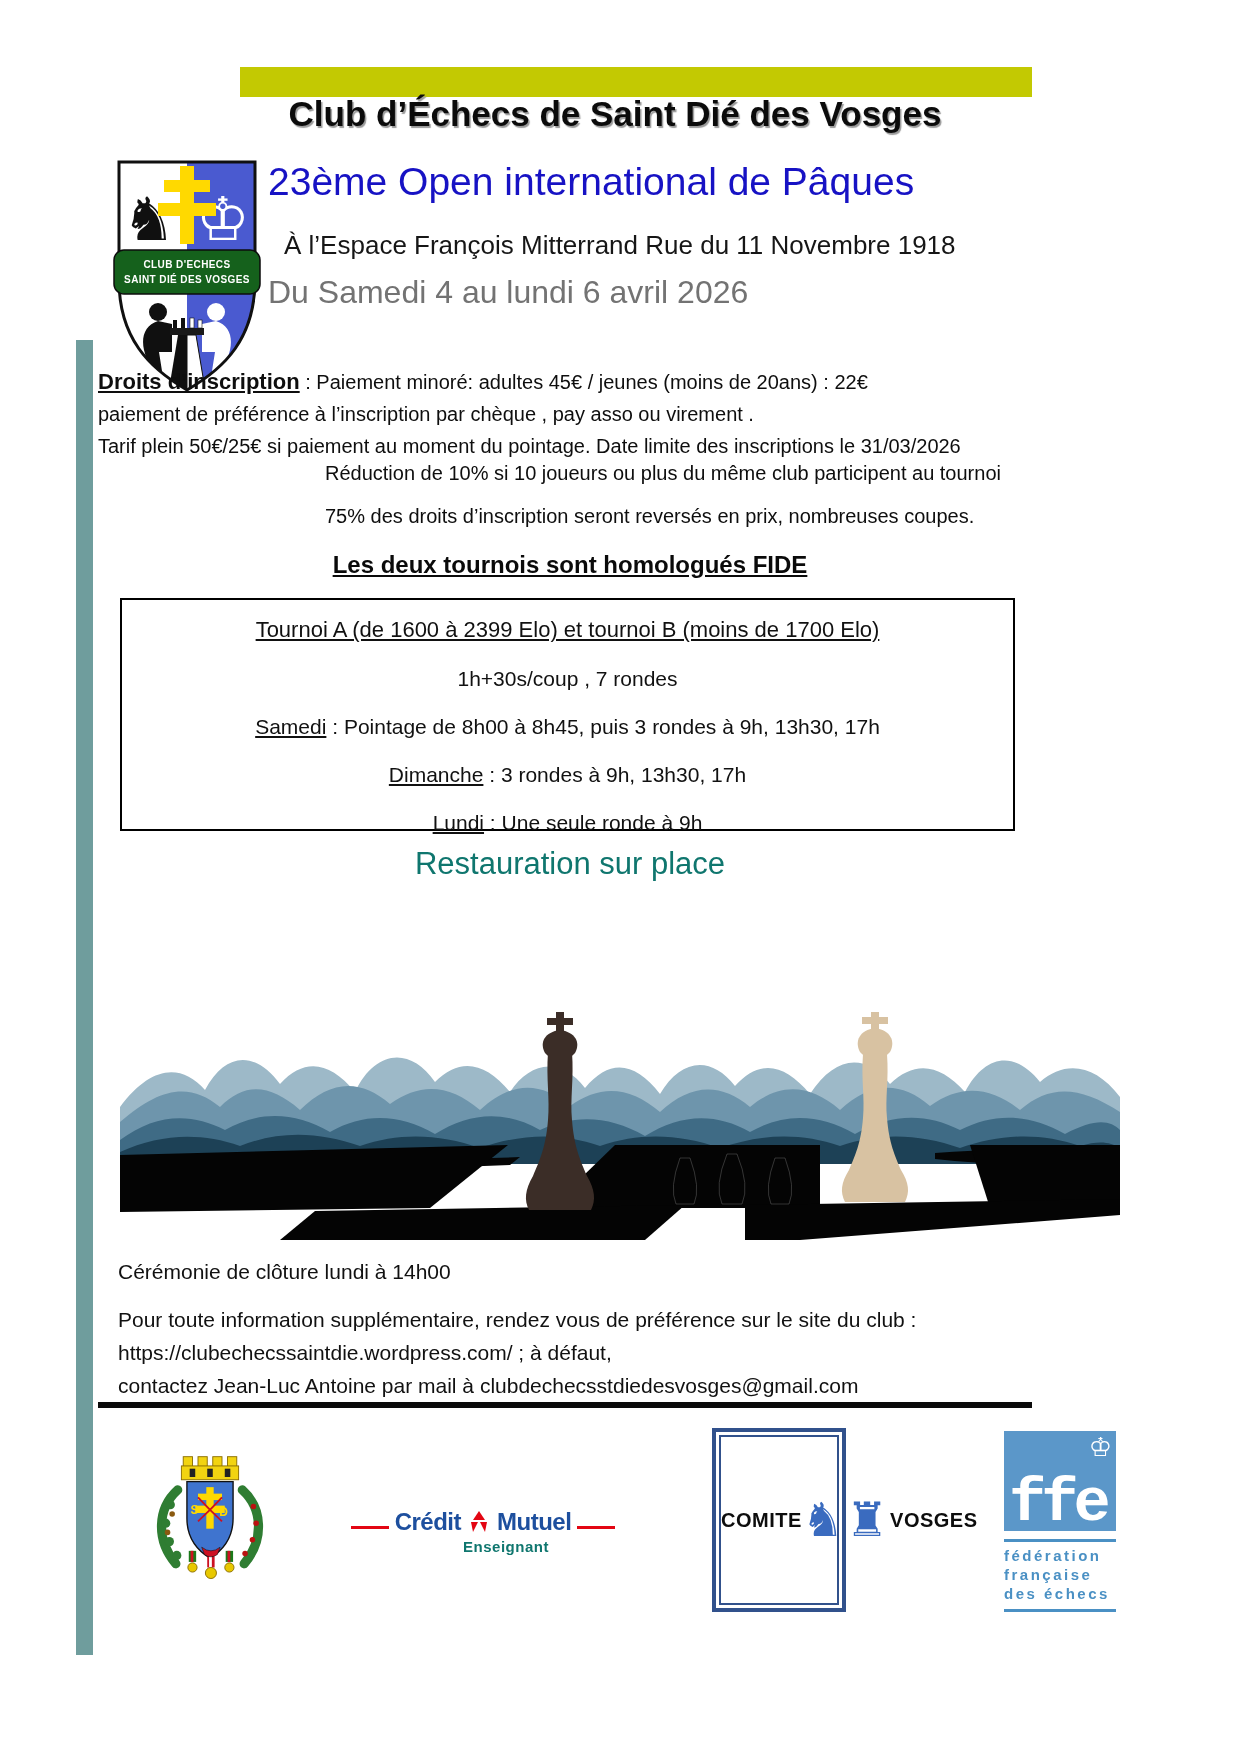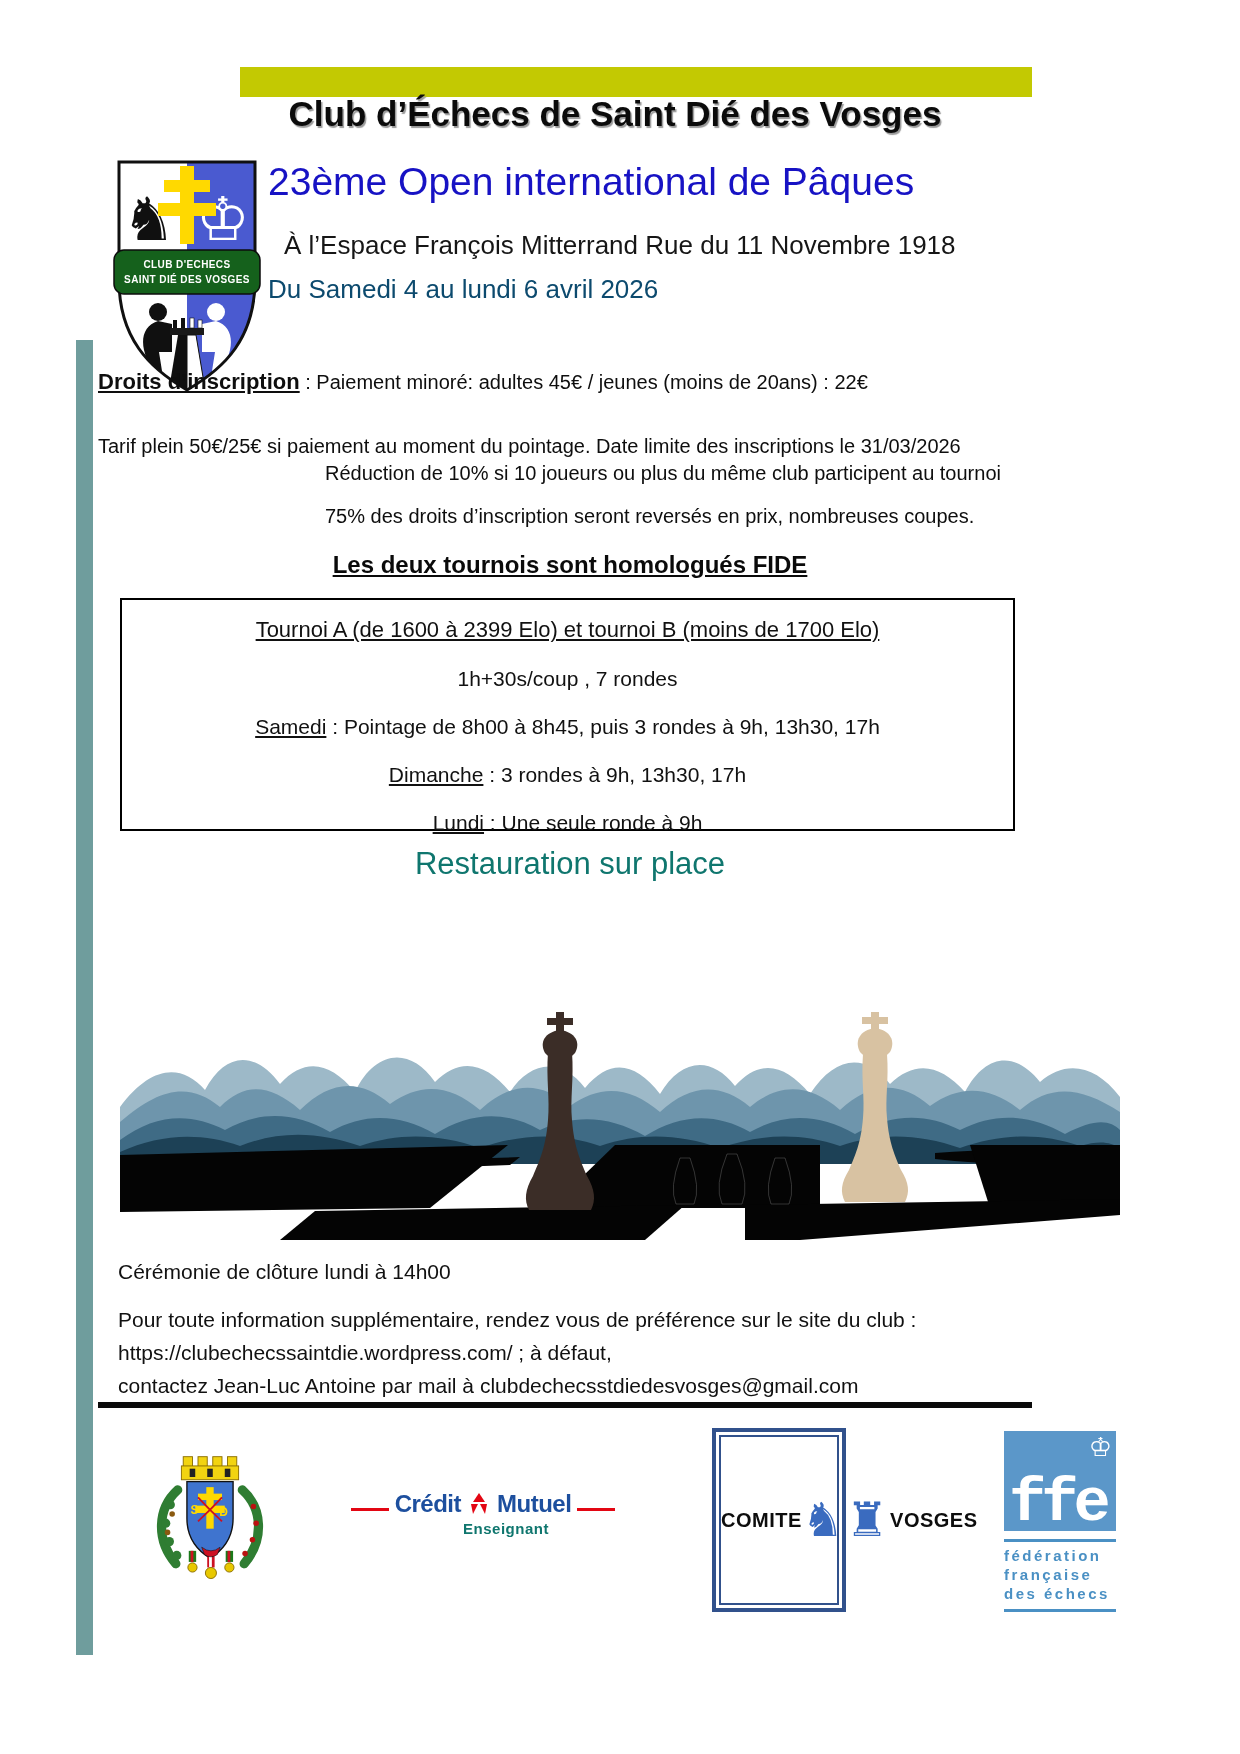--- a/index.html
+++ b/index.html
@@ -5,21 +5,21 @@
   html,body{margin:0;padding:0;background:#fff;}
   .page{position:relative;width:1240px;height:1754px;background:#fff;overflow:hidden;
         font-family:"Liberation Sans",sans-serif;color:#111;}
   .abs{position:absolute;}
   
   .topbar{left:240px;top:67px;width:792px;height:30px;background:#c3c902;}
   .main-title{left:150px;top:94px;width:930px;text-align:center;font-size:35px;font-weight:bold;
               color:#0b0b0b;text-shadow:1.5px 1.5px 1px #9a9a9a;}
   .event-title{left:268px;top:160px;width:760px;font-size:39px;color:#1712c4;}
   .venue{left:284px;top:230px;width:740px;font-size:26px;color:#161616;}
-  .dates{left:268px;top:274px;width:700px;font-size:26px;color:#0c4a6e;}
+  .dates{left:268px;top:274px;width:700px;font-size:32px;color:#737373;}
   .teal-bar{left:76px;top:340px;width:17px;height:1315px;background:#6f9d9d;}
   
   .insc{left:98px;top:366px;width:940px;font-size:20px;line-height:32px;color:#0e0e0e;}
   .u-bold{font-weight:bold;text-decoration:underline;font-size:22px;}
   .indent1{left:325px;top:462px;width:800px;font-size:20px;color:#0e0e0e;}
   .indent2{left:325px;top:505px;width:800px;font-size:20px;color:#0e0e0e;}
   .fide{left:120px;top:551px;width:900px;text-align:center;font-size:24px;font-weight:bold;
         text-decoration:underline;color:#0a0a0a;}
   .tbox{left:120px;top:598px;width:891px;height:229px;border:2px solid #000;background:#fff;
         text-align:center;}
@@ -27,21 +27,21 @@
   .tbox .t-line{margin-top:24px;font-size:21px;}
   .day-u{text-decoration:underline;}
   .resto{left:120px;top:846px;width:900px;text-align:center;font-size:31px;color:#0f766e;}
   .scene{left:120px;top:1012px;width:1000px;height:228px;}
   .ceremony{left:118px;top:1260px;width:800px;font-size:21px;}
   .info{left:118px;top:1303px;width:940px;font-size:21px;line-height:33px;}
   .rule{left:98px;top:1402px;width:934px;height:6px;background:#0a0a0a;}
   
   .arms{left:150px;top:1448px;width:120px;height:154px;}
   .cm{left:338px;top:1490px;width:290px;text-align:center;}
-  .cm-row{display:flex;align-items:center;justify-content:center;gap:6px;}
+  .cm-row{display:flex;align-items:center;justify-content:center;gap:6px;margin-top:18px;}
   .cm-word{font-size:24px;font-weight:bold;color:#1d4f9e;letter-spacing:-0.5px;}
   .cm-dash{width:38px;height:3px;background:#e30613;margin-top:10px;}
   .cm-sub{font-size:15px;font-weight:bold;color:#0f766e;margin-top:2px;padding-left:46px;
           letter-spacing:0.5px;}
   .comite{left:712px;top:1428px;width:134px;height:184px;border:4px solid #31518c;background:#fff;
           box-sizing:border-box;}
   .comite-inner{margin:3px;border:2px solid #31518c;height:calc(100% - 6px);box-sizing:border-box;
           display:flex;flex-direction:row;align-items:center;justify-content:space-between;
           padding:10px 0;}
   .comite-word{font-size:20px;font-weight:bold;color:#0d0d0d;letter-spacing:0.5px;}
@@ -102,21 +102,21 @@
   </svg>
 
   <div class="abs event-title">23ème Open international de Pâques</div>
   <div class="abs venue">À l’Espace François Mitterrand Rue du 11 Novembre 1918</div>
   <div class="abs dates">Du Samedi 4 au lundi 6 avril 2026</div>
 
   <div class="abs teal-bar"></div>
 
   <div class="abs insc">
     <span class="u-bold">Droits d’inscription</span><span> : Paiement minoré: adultes  45€ / jeunes (moins de 20ans) : 22€</span><br>
-    <br>
+    <span>paiement de préférence à l’inscription par chèque , pay asso ou virement .</span><br>
     <span>Tarif plein 50€/25€ si paiement au moment du pointage. Date limite des inscriptions le 31/03/2026</span>
   </div>
   <div class="abs indent1">Réduction de 10% si 10 joueurs ou plus du même club participent au tournoi</div>
   <div class="abs indent2">75% des droits d’inscription seront reversés en prix, nombreuses coupes.</div>
 
   <div class="abs fide">Les deux tournois sont homologués FIDE</div>
 
   <div class="abs tbox">
     <div class="t-title">Tournoi A (de 1600 à 2399 Elo) et tournoi B (moins de 1700 Elo)</div>
     <div class="t-line">1h+30s/coup , 7 rondes</div>

